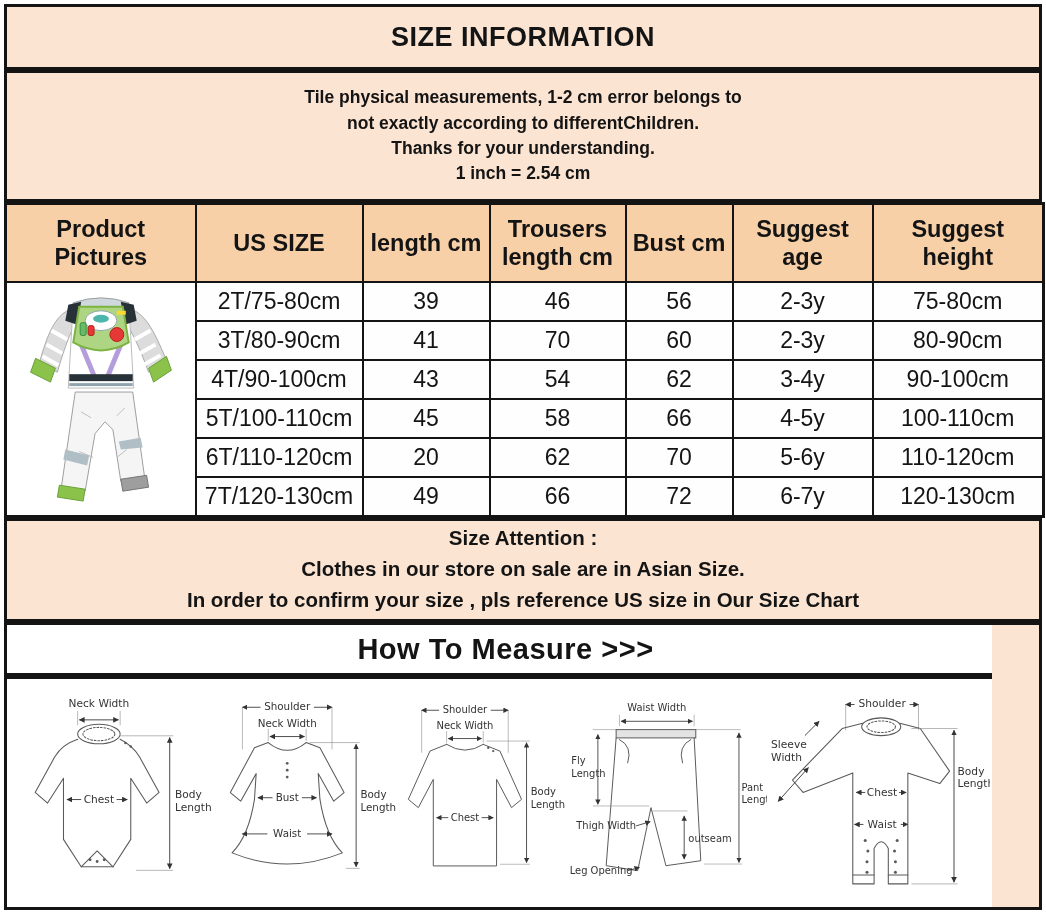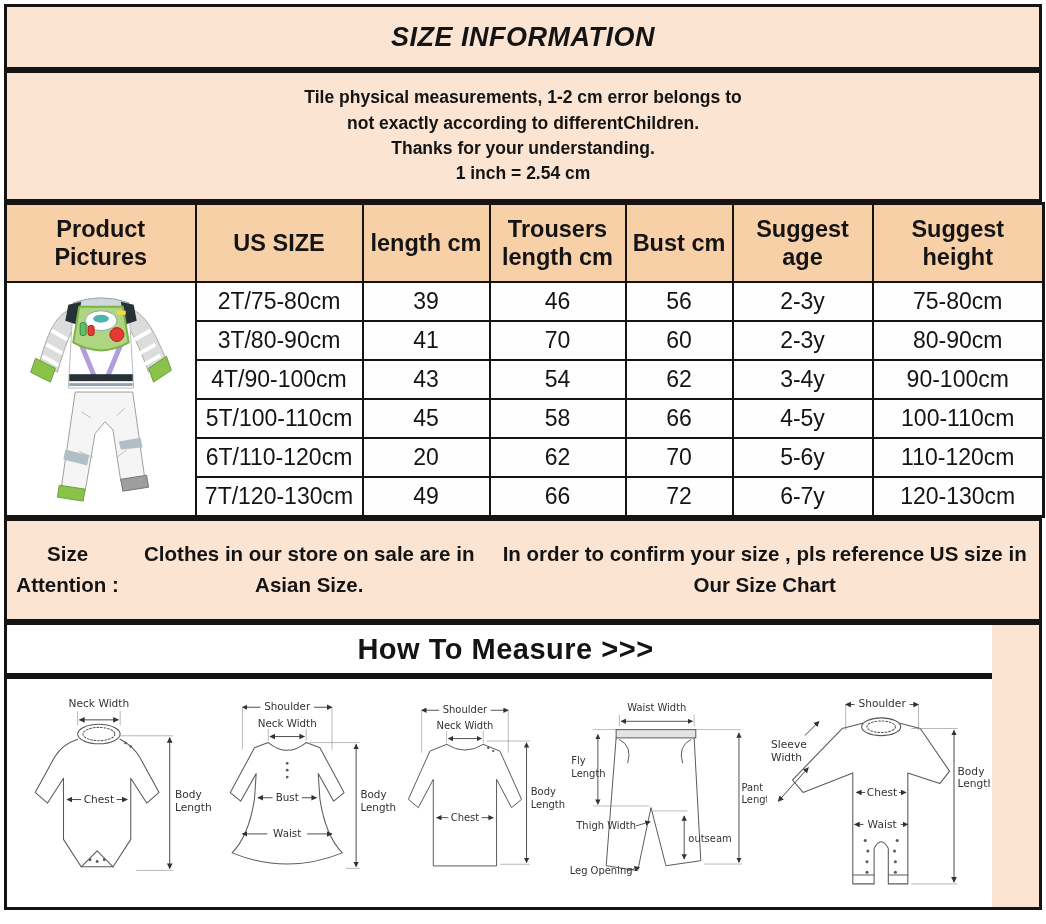--- a/index.html
+++ b/index.html
@@ -8,36 +8,36 @@
     width: 1046px; height: 924px;
     font-family: "Liberation Sans", sans-serif;
     color: #141414;
     padding: 4px;
   }
   .section { border: 3px solid #141414; }
   .peach { background: #fbe4d2; align-items: center; }
 
   
   .title-box { height: 66px; display:flex; align-items:center; justify-content:center; }
-  .title-box h1 { font-size: 27px; font-weight: bold; letter-spacing: .5px; font-style: italic; }
+  .title-box h1 { font-size: 27px; font-weight: bold; letter-spacing: .5px; }
 
   
   .note-box { height: 132px; text-align:center; display:flex; flex-direction:column; justify-content:center; }
   .note-box p { font-size: 17.5px; font-weight: bold; line-height: 1.45; }
 
   
   table { width: 1038px; border-collapse: collapse; table-layout: fixed; background:#fdfdfd; }
   th, td { border: 2.5px solid #141414; text-align:center; vertical-align: middle; }
   thead th { background:#f8d0a8; font-size: 23.5px; font-weight: bold; height: 78px; line-height:1.2; }
   tbody td { font-size: 23px; font-weight: 400; height: 39px; background:#fefefe; }
   td.pic-cell { background:#ffffff; }
   table { border: 3px solid #141414; }
 
   
-  .attention-box { height: 104px; text-align:center; display:flex; flex-direction:row; justify-content:center; }
+  .attention-box { height: 104px; text-align:center; display:flex; flex-direction:column; justify-content:center; }
   .attention-box p { font-size: 20.5px; font-weight:bold; line-height: 1.5; }
 
   
   .measure-box { height: 288px; position: relative; background:#ffffff; overflow:hidden; }
   .measure-strip { position:absolute; top:0; right:0; bottom:0; width:47px; background:#fbe4d2; }
   .measure-inner { position:absolute; top:0; left:0; right:47px; bottom:0; background:#fff; padding: 8px 0 0 12px; text-align: center; }
   .measure-heading { font-size: 29px; font-weight: bold; letter-spacing: .5px; }
   .measure-rule { height: 6px; background:#141414; margin: 7px 0 4px -12px; width: calc(100% + 12px); }
   .diagrams { display:flex; justify-content:space-between; align-items:flex-start; padding: 2px 2px 0 2px; margin-top: 12px; }
   .diagrams svg { display:block; font-family: "DejaVu Sans", sans-serif; }

